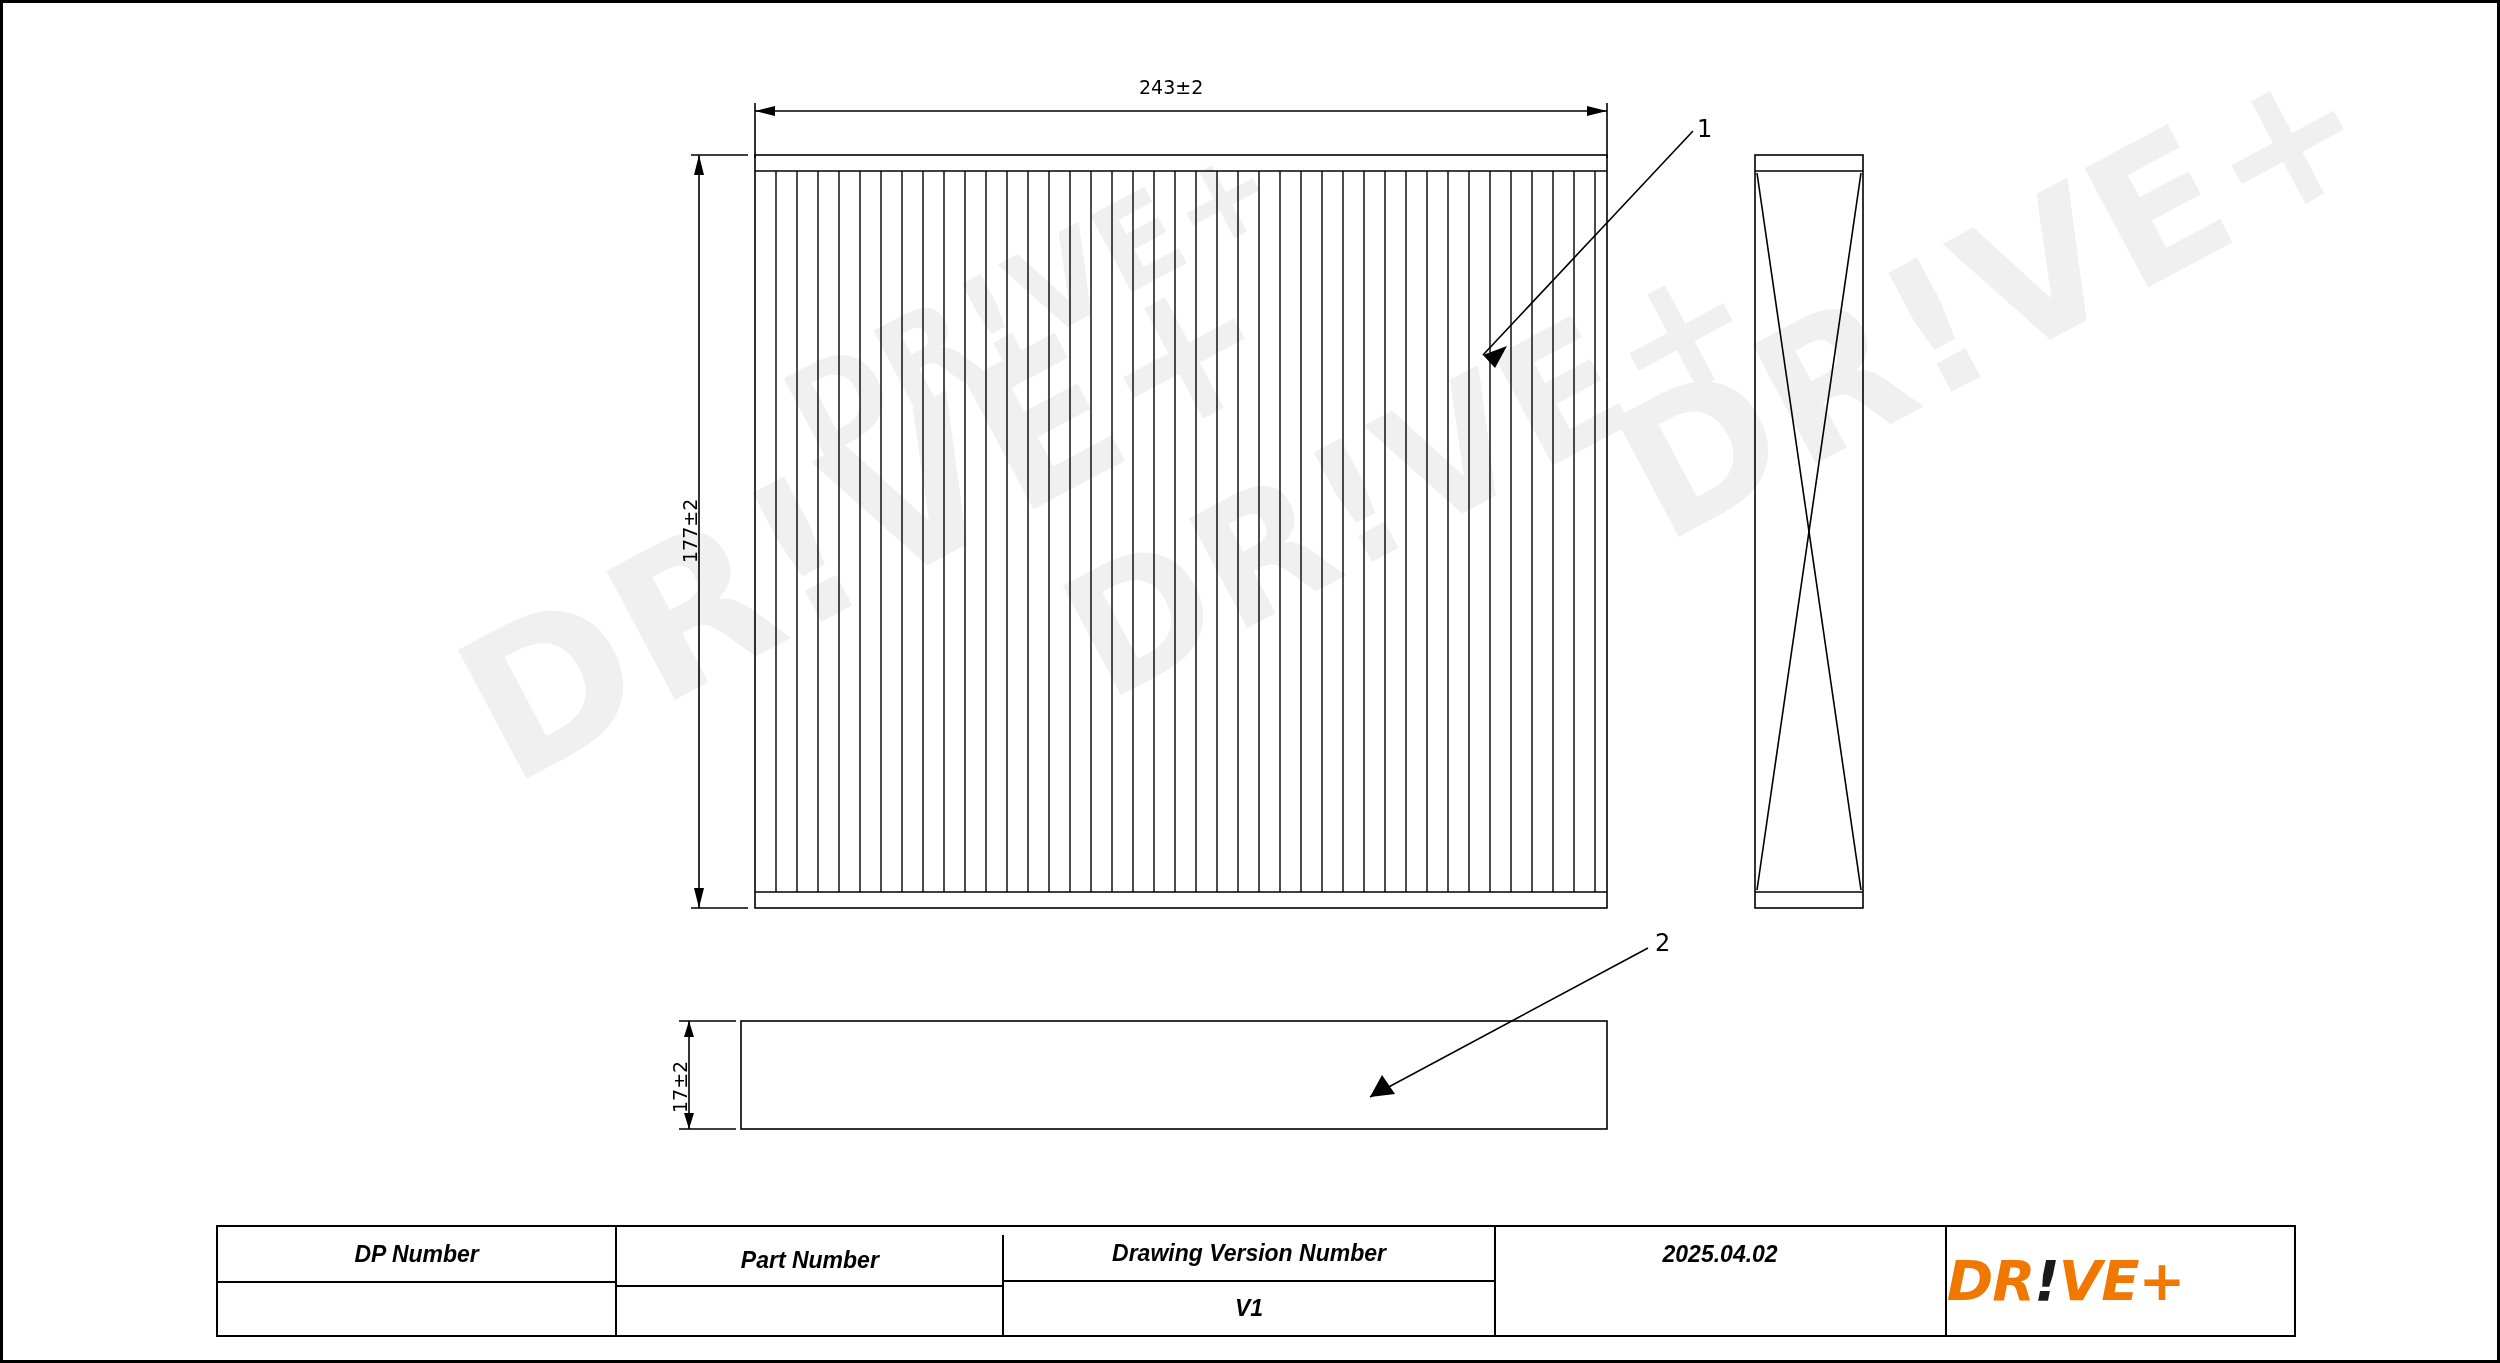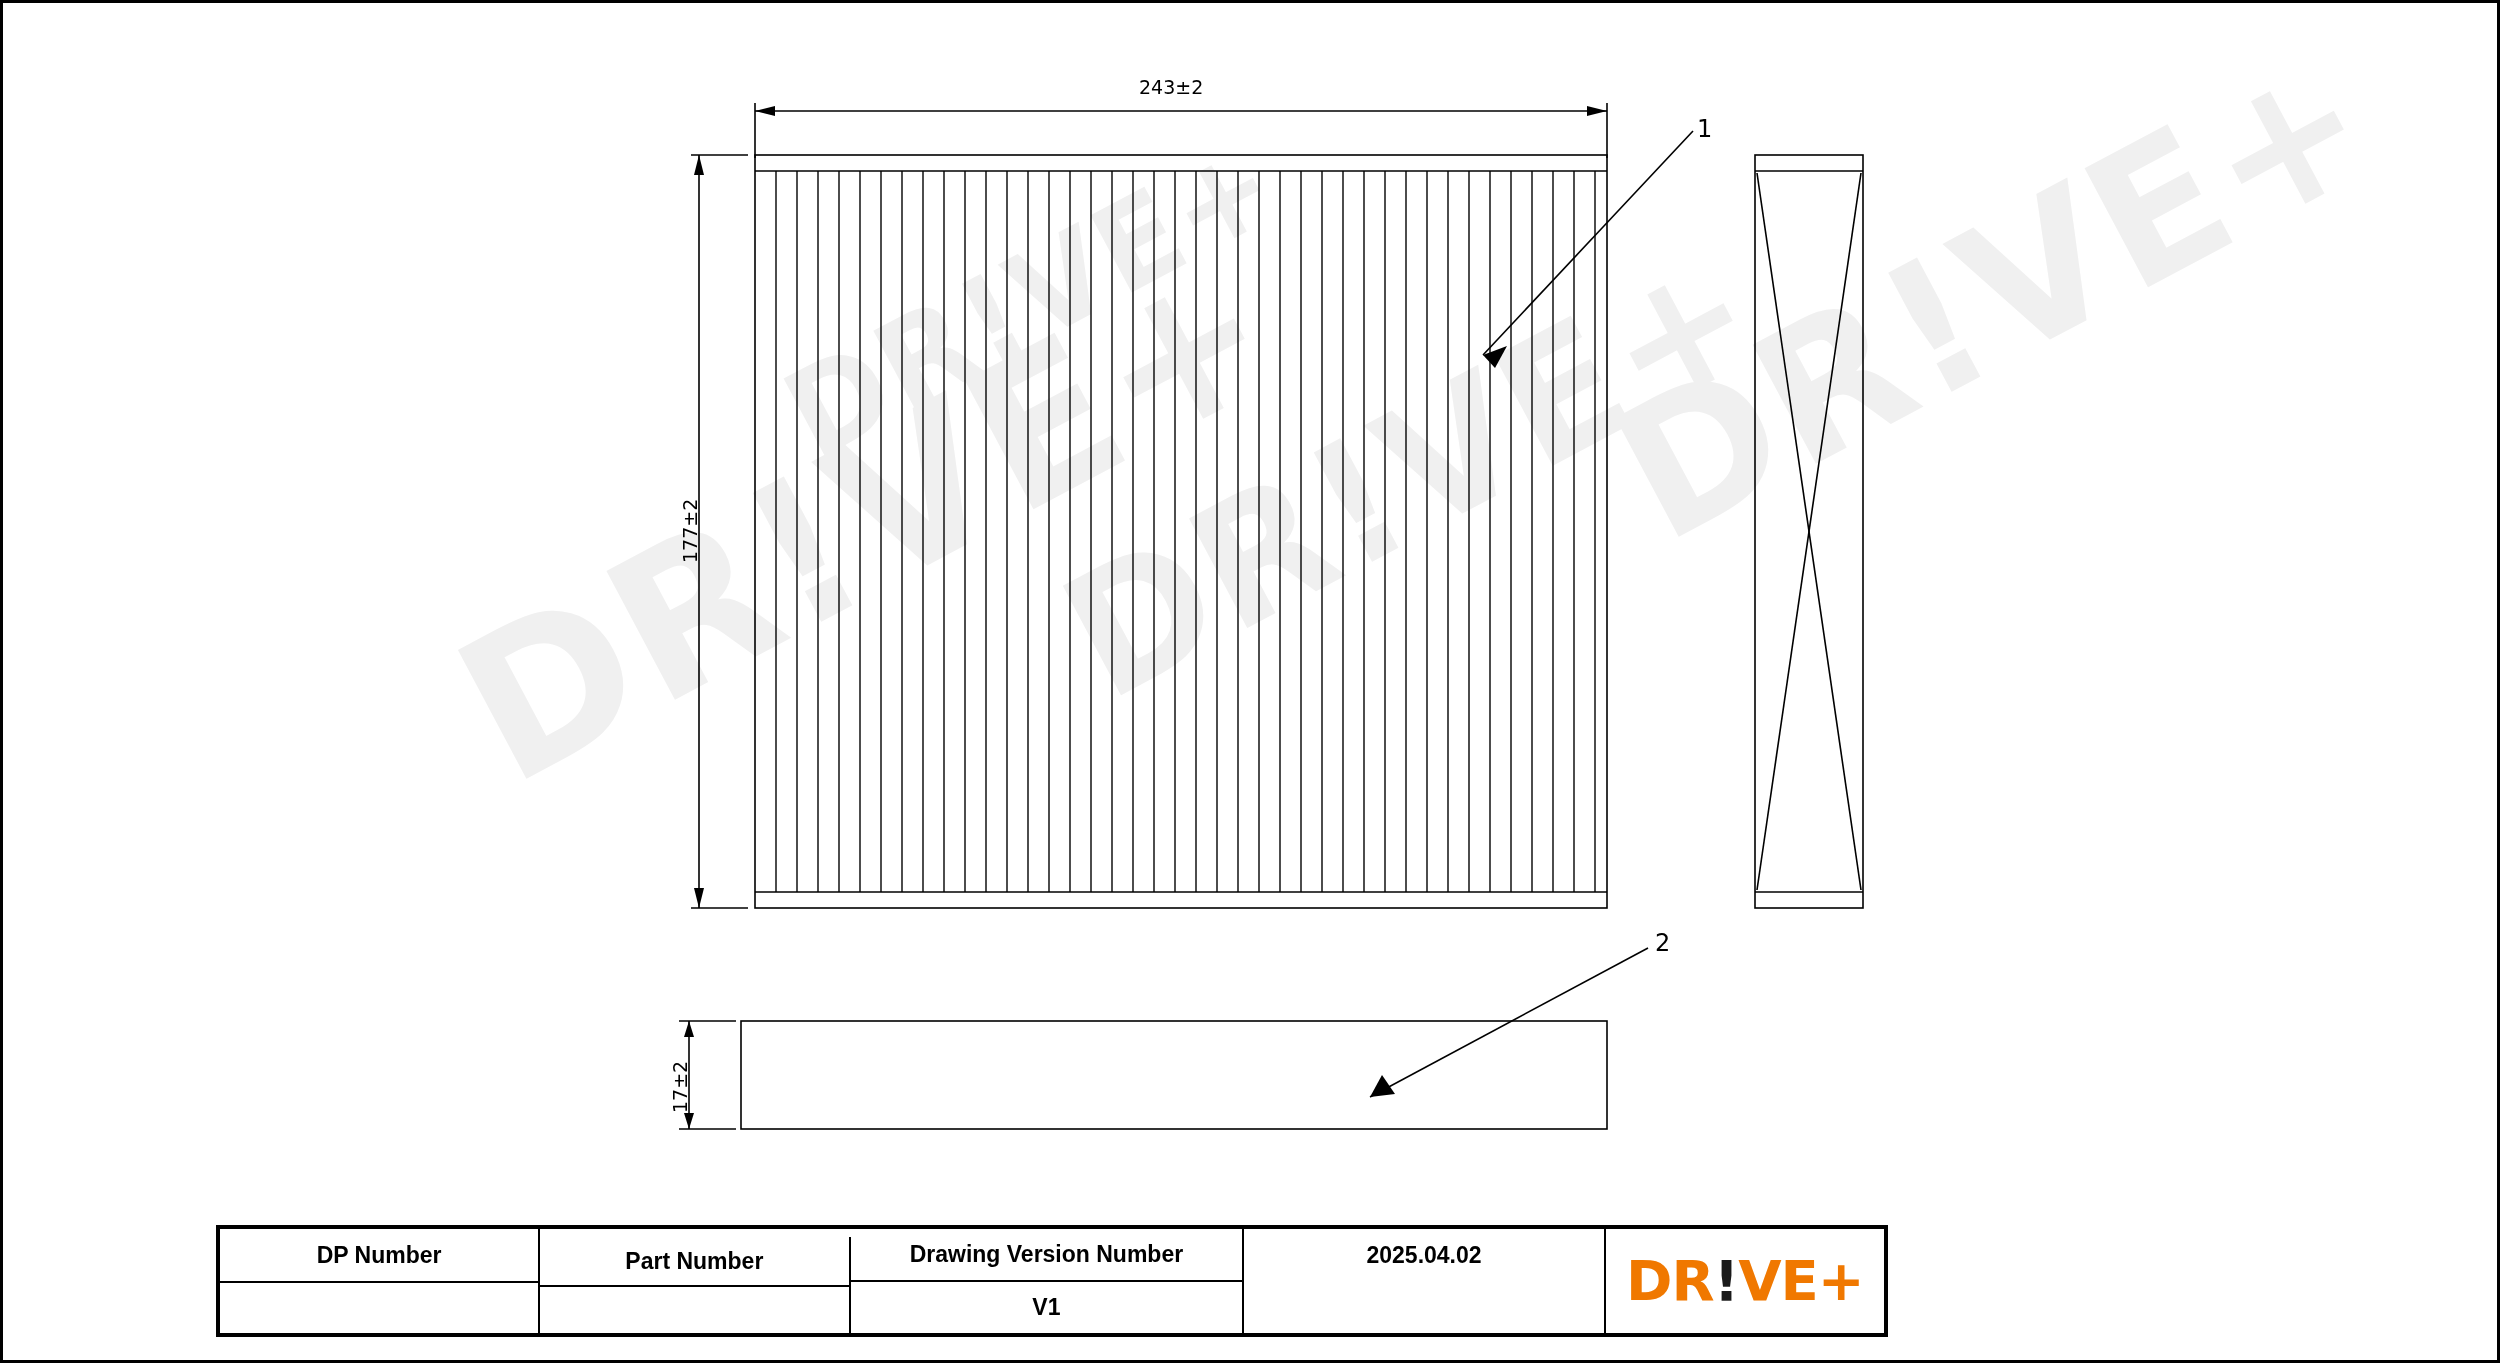--- a/index.html
+++ b/index.html
@@ -64,26 +64,27 @@
     font-family: "DejaVu Sans", sans-serif;
     font-size: 24px;
     color: #000;
   }
 
   
   #title-block {
     position: absolute;
     left: 213px;
     top: 1222px;
-    width: 1672px;
+    width: 2080px;
     height: 112px;
-    border: 4px solid #000000;
+    border: 2px solid #000000;
     box-sizing: border-box;
     display: flex;
     background: #fff;
+    font-style: italic;
   }
   .tb-col {
     border-right: 2px solid #000;
     box-sizing: border-box;
     display: flex;
     flex-direction: column;
   }
   .tb-col:last-child { border-right: none; }
   .tb-head, .tb-val {
     height: 50%;
@@ -96,21 +97,21 @@
   }
   .tb-head { border-bottom: 2px solid #000; }
   .c1 { width: 400px; }
   .c2 { width: 388px; margin-top: 8px; }
   .c3 { width: 492px; }
   .c4 { width: 452px; }
   .c5 { width: 348px; }
 
   .logo-cell {
     display: flex;
-    align-items: center;
+    align-items: flex-start;
     justify-content: center;
   }
   .logo {
     font-family: "DejaVu Sans", sans-serif;
     font-weight: bold;
     font-size: 56px;
     letter-spacing: -1px;
     color: #f07800;
     display: flex;
     align-items: center;

